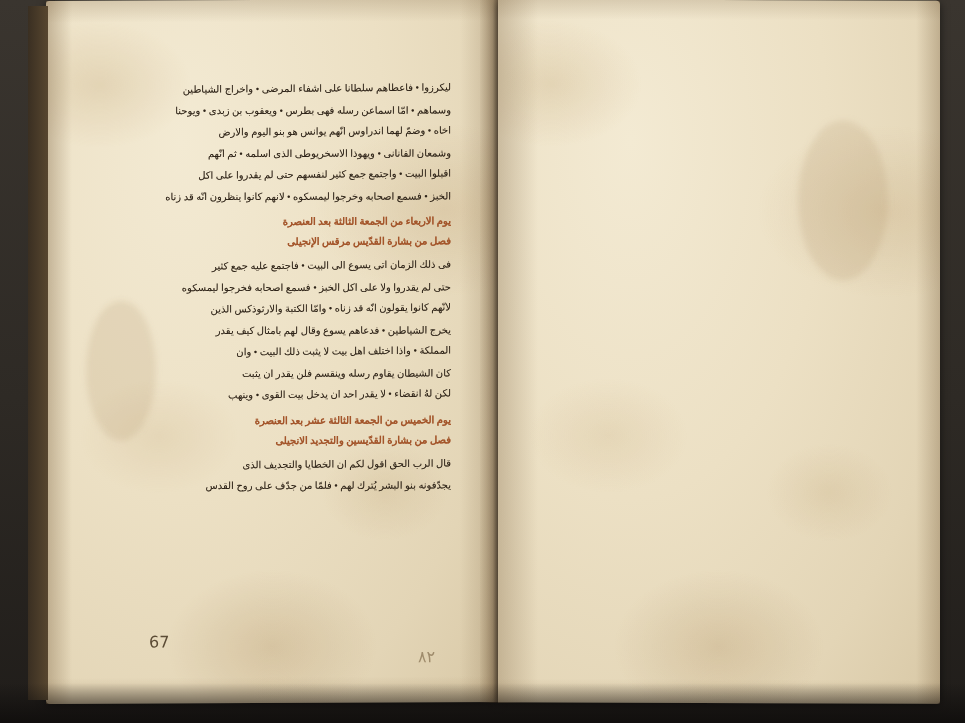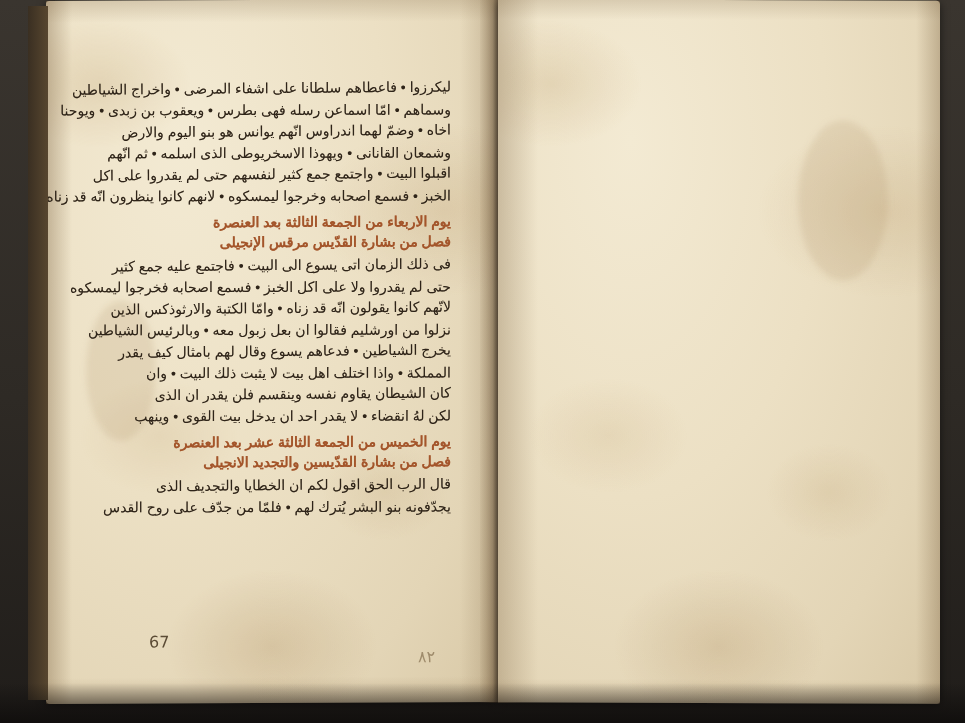--- a/index.html
+++ b/index.html
@@ -121,22 +121,22 @@
     height: 694px;
     background: linear-gradient(90deg,#3a2f22,#57462f);
   }
 
   
   .textblock {
     position: absolute;
     direction: rtl;
     text-align: justify;
     color: #2e2419;
-    font-family: Liberation Sans, sans-serif;
-    font-size: 14px;
+    font-family: Liberation Serif, serif;
+    font-size: 10px;
     line-height: 21.5px;
     letter-spacing: 0px;
     text-shadow: 0 0 0.5px rgba(60,40,20,0.35);
   }
   .tb-left  { left: 95px;  top: 78px; width: 310px; }
 
   .para { margin: 0 0 2px 0; }
   .rubric {
     color: #a4552a;
     font-weight: bold;
@@ -210,24 +210,23 @@
 
         <div class="rubric">
           <span class="sub">يوم الاربعاء من الجمعة الثالثة بعد العنصرة</span>
           <span class="sub">فصل من بشارة القدّيس مرقس الإنجيلى</span>
         </div>
 
         <p class="para">
           <span class="line">فى ذلك الزمان اتى يسوع الى البيت • فاجتمع عليه جمع كثير</span>
           <span class="line">حتى لم يقدروا ولا على اكل الخبز • فسمع اصحابه فخرجوا ليمسكوه</span>
           <span class="line">لانّهم كانوا يقولون انّه قد زناه • وامّا الكتبة والارثوذكس الذين</span>
-          <span class="line">نزلوا من اورشليم فقالوا ان بعل زبول معه • وبالرئيس الشياطين</span>
           <span class="line">يخرج الشياطين • فدعاهم يسوع وقال لهم بامثال كيف يقدر</span>
           <span class="line">المملكة • واذا اختلف اهل بيت لا يثبت ذلك البيت • وان</span>
-          <span class="line">كان الشيطان يقاوم نفسه وينقسم فلن يقدر ان الذى</span>
+          <span class="line">كان الشيطان يقاوم رسله وينقسم فلن يقدر ان يثبت</span>
           <span class="line">لكن لهُ انقضاء • لا يقدر احد ان يدخل بيت القوى • وينهب</span>
         </p>
 
         <div class="rubric">
           <span class="sub">يوم الخميس من الجمعة الثالثة عشر بعد العنصرة</span>
           <span class="sub">فصل من بشارة القدّيسين والتجديد الانجيلى</span>
         </div>
 
         <p class="para">
           <span class="line">قال الرب الحق اقول لكم ان الخطايا والتجديف الذى</span>

